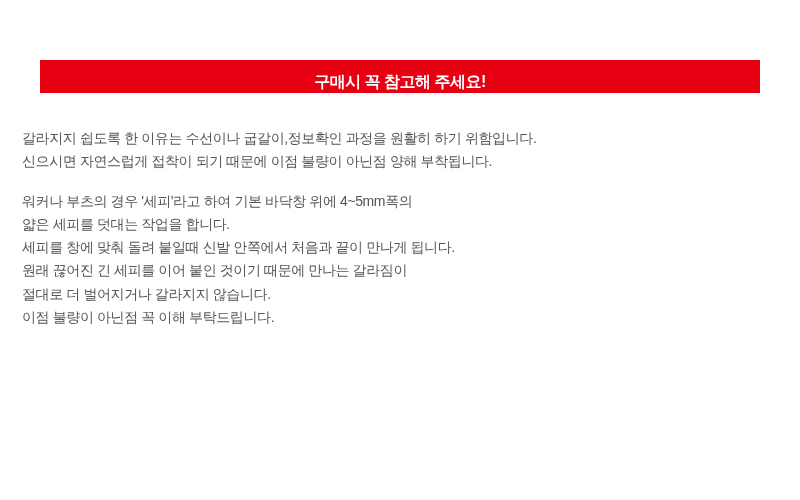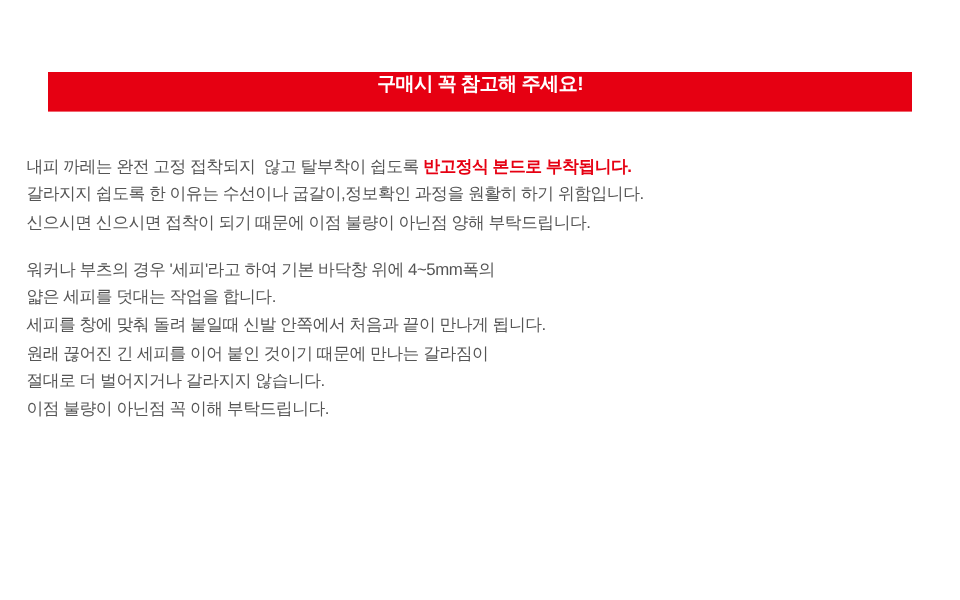--- a/index.html
+++ b/index.html
@@ -12,21 +12,21 @@
     height: 500px;
     overflow: hidden;
     font-family: "Liberation Sans", "DejaVu Sans", sans-serif;
   }
   .banner {
     margin: 60px auto 0 auto;
     width: 720px;
     height: 33px;
     background: #e60012;
     display: flex;
-    align-items: flex-start;
+    align-items: flex-end;
     justify-content: center;
   }
   .banner-text {
     color: #ffffff;
     font-size: 16px;
     font-weight: bold;
     letter-spacing: -0.5px;
     white-space: pre-wrap;
   }
   .content {
@@ -60,23 +60,22 @@
 </head>
 <body>
 
 <div class="banner">
   <span class="banner-text">구매시 꼭 참고해 주세요!</span>
 </div>
 
 <div class="content">
 
   <div class="section-1">
-    <p class="line"><span>내피 까레는 완전 고정 접착되지  않고 탈부착이 쉽도록 </span><span class="highlight">반고정식 본드로 부착됩니다.</span></p>
     <p class="line">갈라지지 쉽도록 한 이유는 수선이나 굽갈이,정보확인 과정을 원활히 하기 위함입니다.</p>
-    <p class="line">신으시면 신으시면 접착이 되기 때문에 이점 불량이 아닌점 양해 부탁드립니다.</p>
+    <p class="line">신으시면 자연스럽게 접착이 되기 때문에 이점 불량이 아닌점 양해 부착됩니다.</p>
   </div>
 
   <div class="section-2">
     <p class="line">워커나 부츠의 경우 '세피'라고 하여 기본 바닥창 위에 4~5mm폭의</p>
     <p class="line">얇은 세피를 덧대는 작업을 합니다.</p>
     <p class="line">세피를 창에 맞춰 돌려 붙일때 신발 안쪽에서 처음과 끝이 만나게 됩니다.</p>
     <p class="line">원래 끊어진 긴 세피를 이어 붙인 것이기 때문에 만나는 갈라짐이</p>
     <p class="line">절대로 더 벌어지거나 갈라지지 않습니다.</p>
     <p class="line">이점 불량이 아닌점 꼭 이해 부탁드립니다.</p>
   </div>

